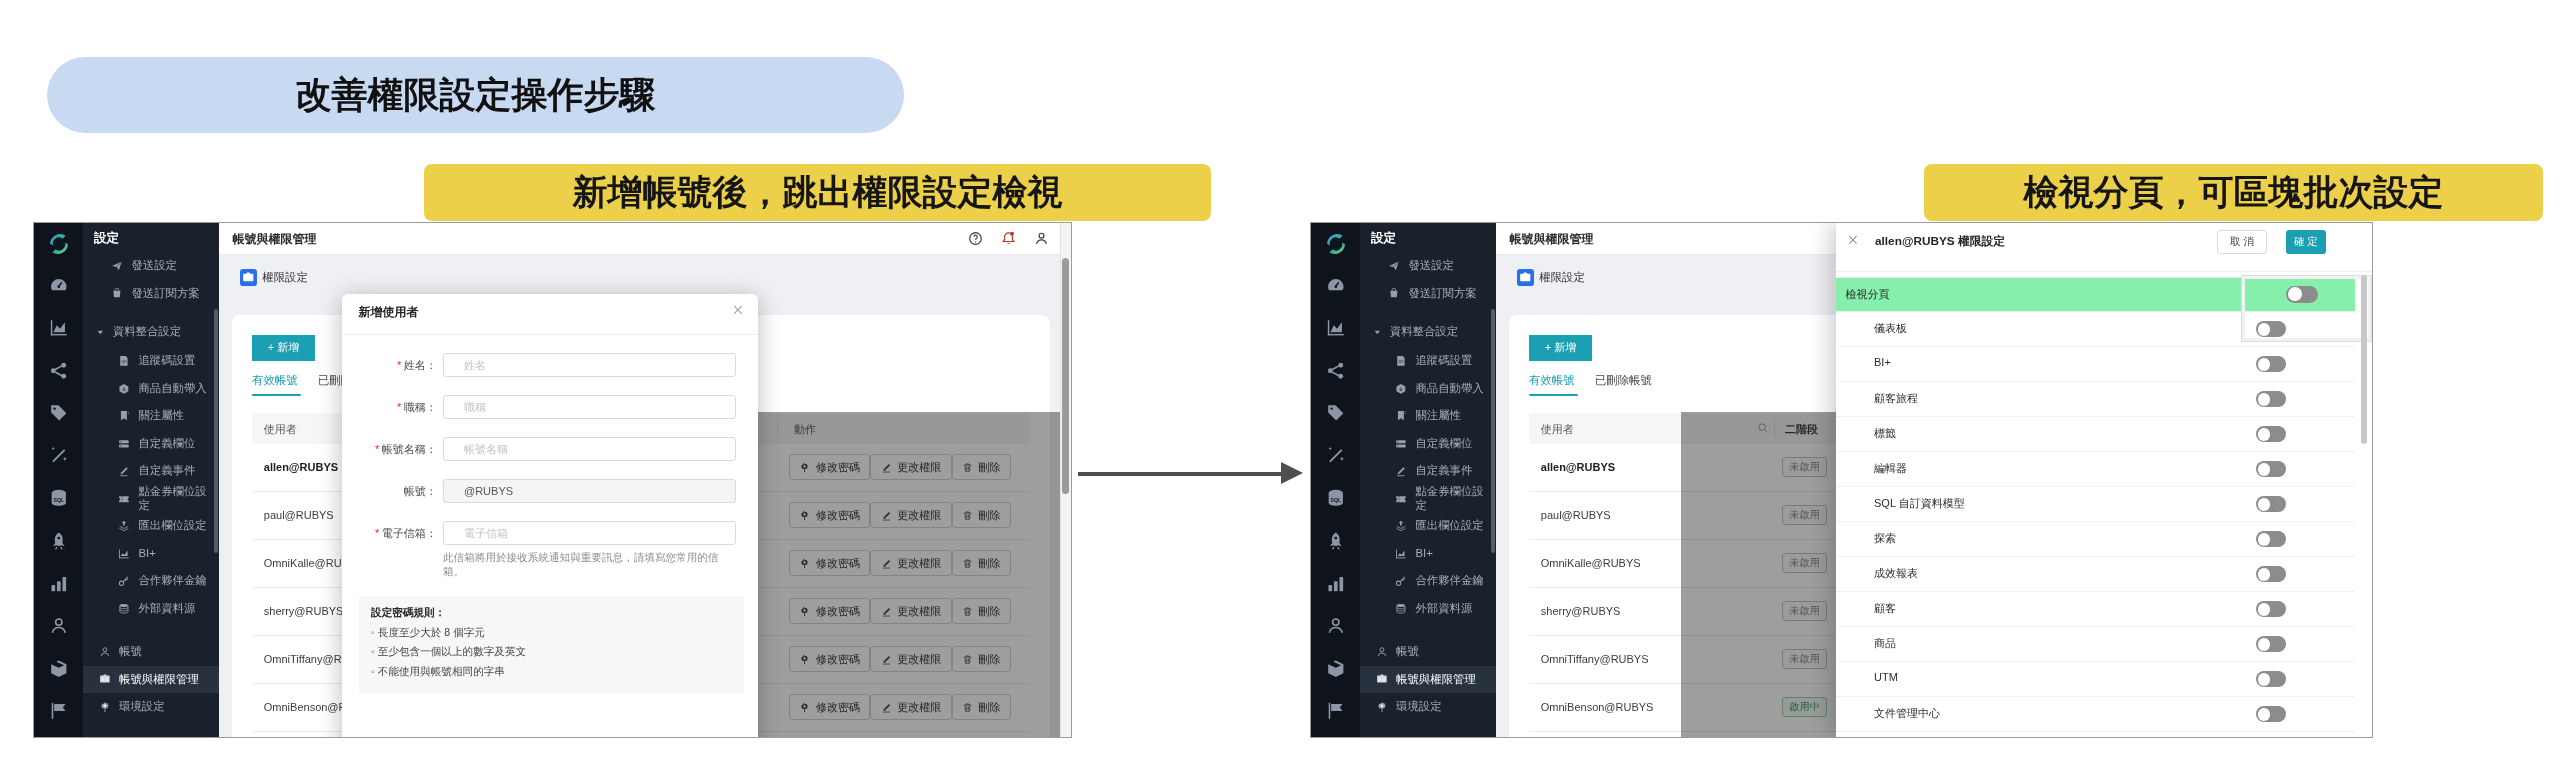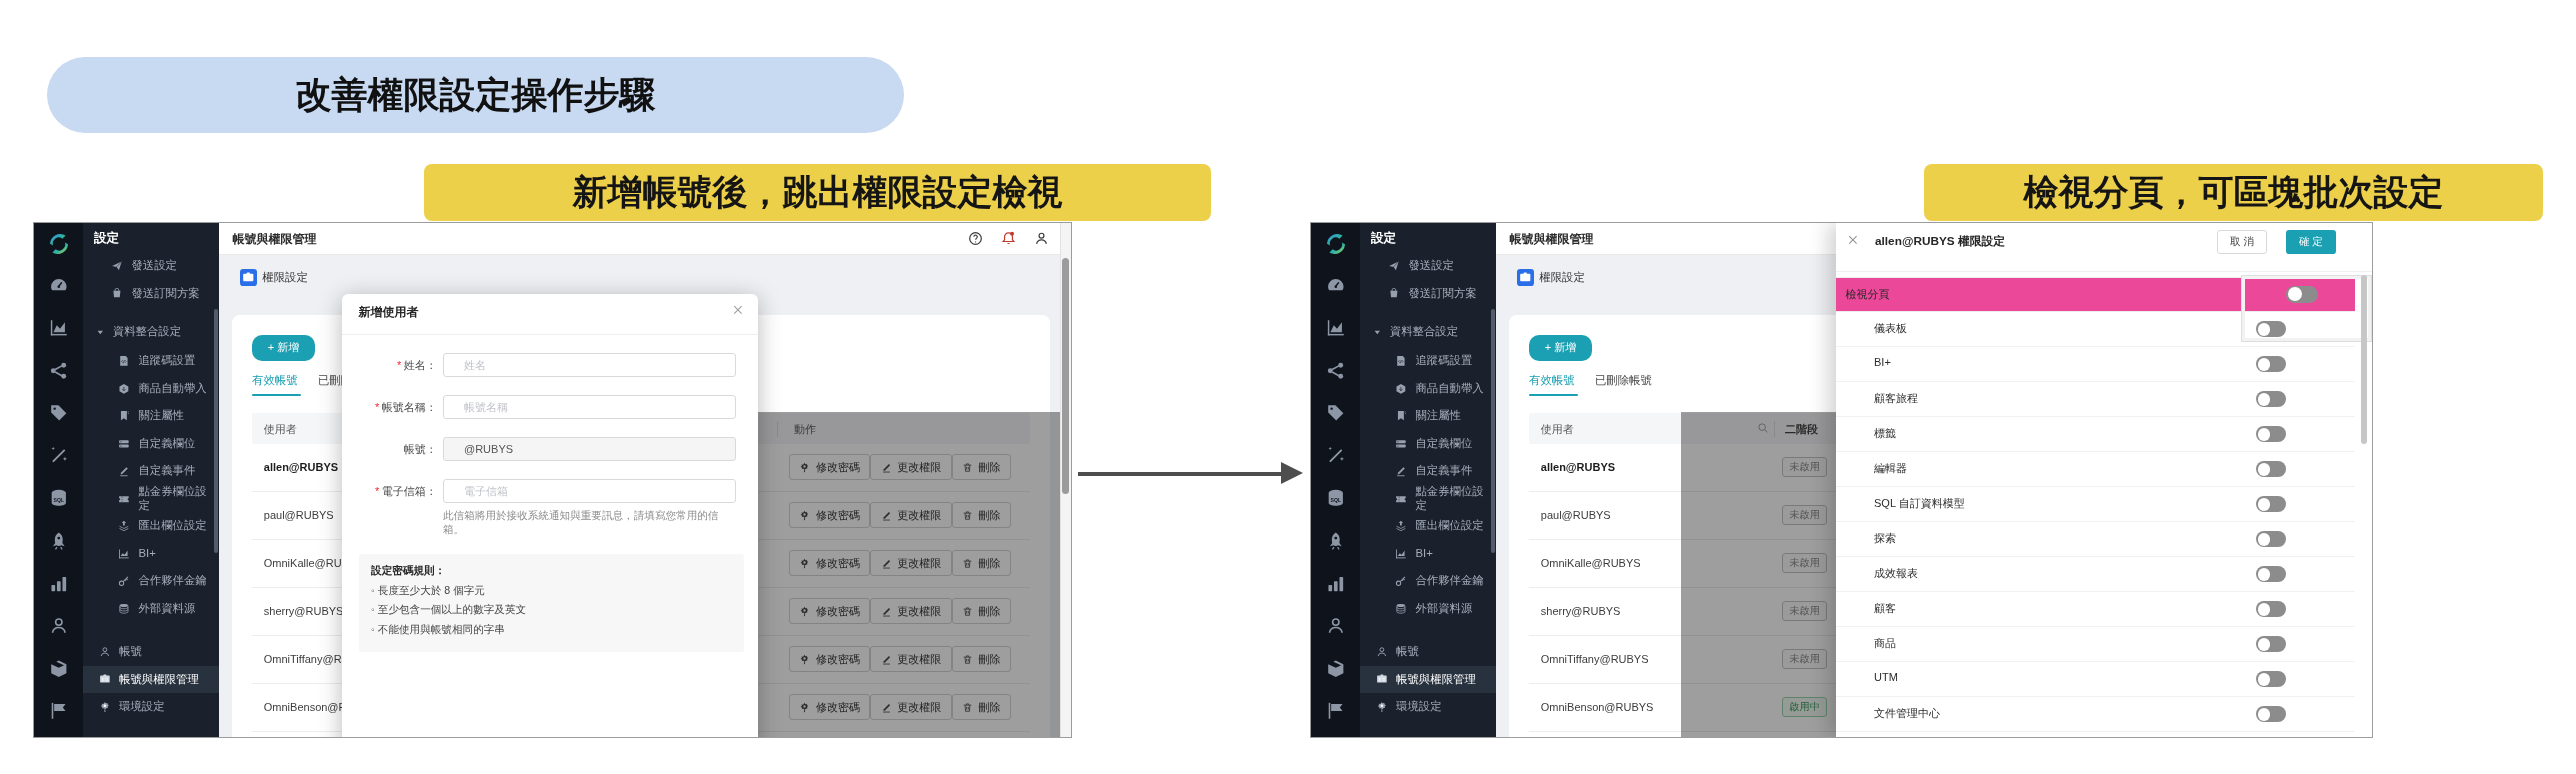--- a/index.html
+++ b/index.html
@@ -49,21 +49,21 @@
   .topbar{position:absolute;left:0;right:0;top:0;height:31px;background:#fff;border-bottom:0.8px solid #e9e9e9;z-index:2;}
   .topbar-title{position:absolute;left:13.4px;top:7.9px;font-size:12px;color:#2a2a2a;font-weight:600;}
   .topbar-icons{position:absolute;right:22px;top:7.9px;display:flex;gap:18px;}
   .tic{width:15px;height:15px;color:#3d3d3d;}
   .tic.bell{color:#c0392b;}
   .content{position:absolute;left:0;right:0;top:31px;bottom:0;background:#eef0f3;}
   .section-tab{position:absolute;left:21px;top:15px;display:flex;align-items:center;gap:5px;}
   .section-ico{width:17.3px;height:17.3px;background:#2b6fe8;border-radius:3.1px;color:#fff;padding:2.4px;box-sizing:border-box;}
   .section-label{font-size:11.4px;color:#333;}
   .card{position:absolute;left:13.4px;right:21px;top:61px;bottom:0;background:#fff;border-radius:7.9px 7.9px 0 0;}
-  .add-btn{position:absolute;left:19.6px;top:19.6px;width:63px;height:26px;background:var(--accent);color:#fff;border:none;border-radius:10px;font-size:11px;cursor:pointer;}
+  .add-btn{position:absolute;left:19.6px;top:19.6px;width:63px;height:26px;background:var(--accent);color:#fff;border:none;border-radius:0;font-size:11px;cursor:pointer;}
   .tabs{position:absolute;left:19.6px;top:58px;display:flex;gap:20.4px;font-size:11.4px;}
   .tab{color:#4a4a4a;cursor:pointer;}
   .tab.active{color:var(--accent);}
   .tab-underline{position:absolute;left:19.6px;top:79px;width:49px;height:2.4px;background:var(--accent);border-radius:1.6px;}
   .table{position:absolute;left:19.6px;right:19.6px;top:98px;bottom:0;}
   .thead{position:absolute;left:0;right:0;top:0;height:31px;background:#f5f6f8;font-size:11px;color:#595959;border-radius:2.4px;}
   .th-user{position:absolute;left:11.8px;top:8.6px;}
   .th-ico{position:absolute;left:228px;top:9.4px;width:11.8px;height:11.8px;color:#9a9a9a;}
   .th-div1{position:absolute;left:245px;top:7.9px;width:0.8px;height:15.7px;background:#ddd;}
   .th-2fa{position:absolute;left:256px;top:8.6px;font-weight:600;color:#454545;white-space:nowrap;}
@@ -107,23 +107,23 @@
   .rules-title{font-weight:bold;margin-bottom:6.3px;color:#262626;}
   .rules ul{margin:0;padding:0;}
   .rules li{list-style:none;margin-bottom:5.5px;}
   .rules li::before{content:"◦ ";color:#666;}
 
   
   .drawer{position:absolute;left:525px;top:0;right:0;bottom:0;background:#fff;box-shadow:-7.9px 0 19px rgba(0,0,0,0.18);z-index:10;}
   .d-close{position:absolute;left:11px;top:11px;width:11.8px;height:11.8px;color:#8f8f8f;cursor:pointer;}
   .d-title{position:absolute;left:39px;top:11px;font-size:11.8px;font-weight:bold;color:#262626;}
   .d-cancel{position:absolute;left:381px;top:7px;width:50px;height:24px;background:#fff;border:0.8px solid #d9d9d9;border-radius:3.1px;font-size:10.6px;color:#444;cursor:pointer;}
-  .d-ok{position:absolute;left:450px;top:7px;width:50px;height:24px;background:var(--accent);border:none;border-radius:3.1px;font-size:10.6px;color:#fff;cursor:pointer;font-family:Liberation Serif, serif;}
+  .d-ok{position:absolute;left:450px;top:7px;width:40px;height:24px;background:var(--accent);border:none;border-radius:3.1px;font-size:10.6px;color:#fff;cursor:pointer;font-family:Liberation Serif, serif;}
   .d-divider{position:absolute;left:0;right:0;top:48px;height:0.8px;background:#efefef;}
-  .d-section{position:absolute;left:0;right:17.3px;top:54px;height:35px;background:#ec4899;border-top:0.8px solid #ececec;border-bottom:0.8px solid #ececec;box-sizing:border-box;}
+  .d-section{position:absolute;left:0;right:17.3px;top:54px;height:35px;background:#86efac;border-top:0.8px solid #ececec;border-bottom:0.8px solid #ececec;box-sizing:border-box;}
   .d-section-label{position:absolute;left:9.4px;top:9.4px;font-size:11px;color:#262626;}
   .toggle{width:30px;height:15.7px;border-radius:7.9px;background:#8c8c8c;position:relative;display:inline-block;cursor:pointer;}
   .toggle::after{content:"";position:absolute;left:1.6px;top:1.6px;width:12.6px;height:12.6px;border-radius:50%;background:#fff;}
   .master-toggle{position:absolute;left:450px;top:7.9px;width:32px;height:17.3px;border-radius:8.6px;}
   .master-toggle::after{width:14px;height:14px;}
   .d-rows{position:absolute;left:0;right:17.3px;top:89px;}
   .d-row{position:relative;height:35px;border-bottom:0.8px solid #f1f1f1;box-sizing:border-box;}
   .d-row-label{position:absolute;left:38px;top:9.4px;font-size:11px;color:#2b2b2b;white-space:nowrap;}
   .d-row .toggle{position:absolute;left:420px;top:9.4px;}
   .d-scroll{position:absolute;right:4.7px;top:52px;width:6.3px;height:169px;background:#c7c7c7;border-radius:3.1px;z-index:12;}
@@ -708,20 +708,28 @@
 
             <div class="f-row req">
               <div class="f-label"><span class="star">*</span><span>姓名：</span></div>
               <div class="f-ctl">
                 <input class="f-input" placeholder="姓名" style="">
                 
                 
               </div>
             </div>
 
+            <div class="f-row req">
+              <div class="f-label"><span class="star">*</span><span>職稱：</span></div>
+              <div class="f-ctl">
+                <input class="f-input" placeholder="職稱" style="">
+                
+                
+              </div>
+            </div>
 
             <div class="f-row req">
               <div class="f-label"><span class="star">*</span><span>帳號名稱：</span></div>
               <div class="f-ctl">
                 <input class="f-input" placeholder="帳號名稱" style="">
                 
                 
               </div>
             </div>
 

